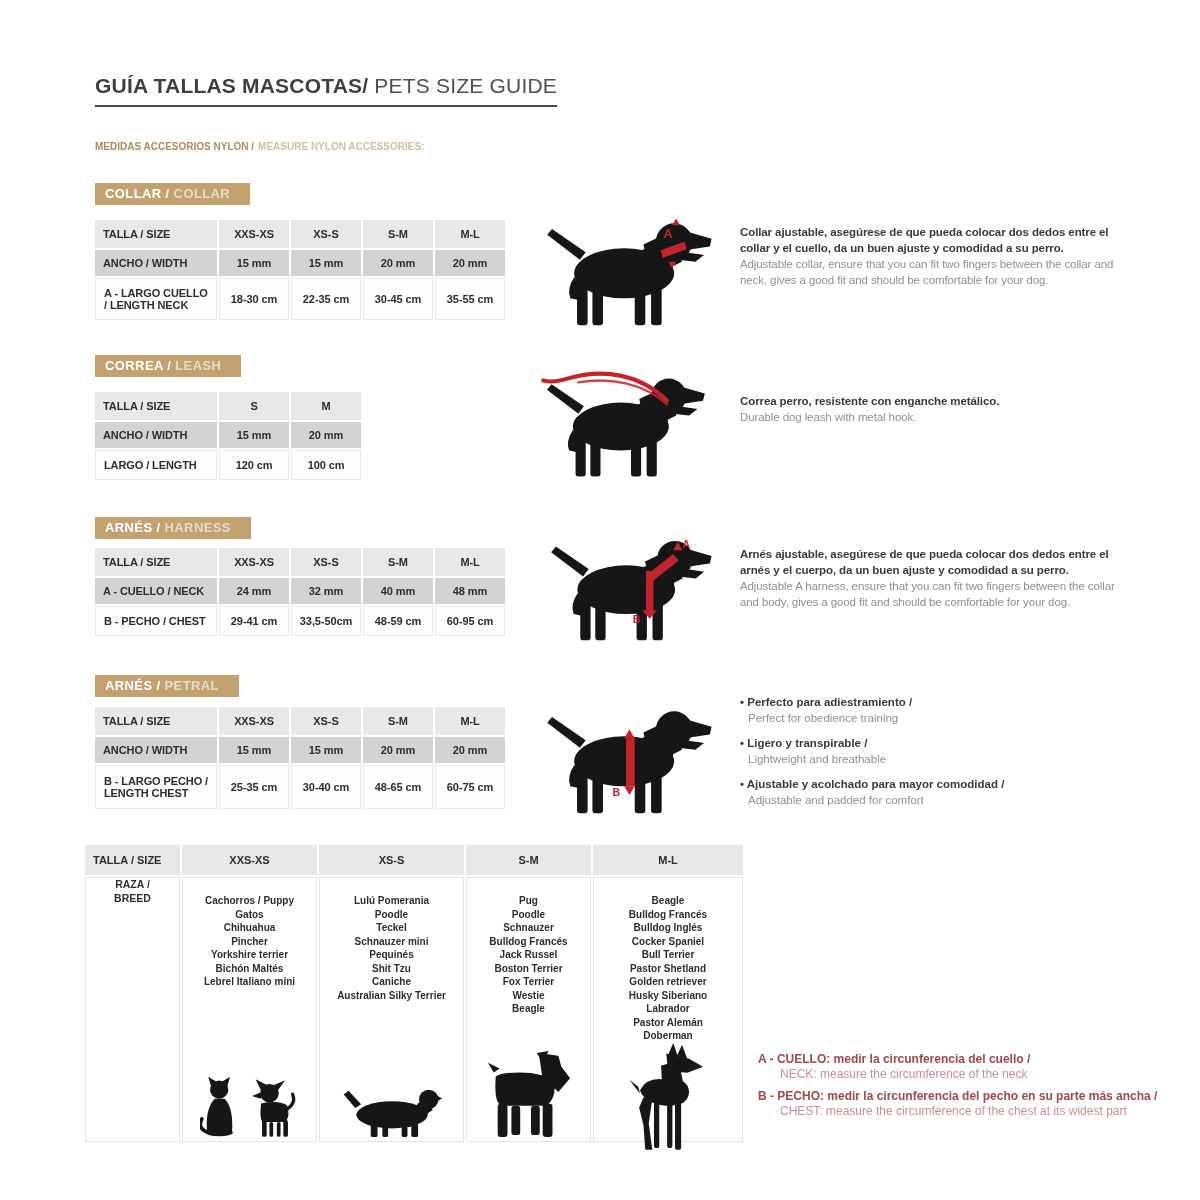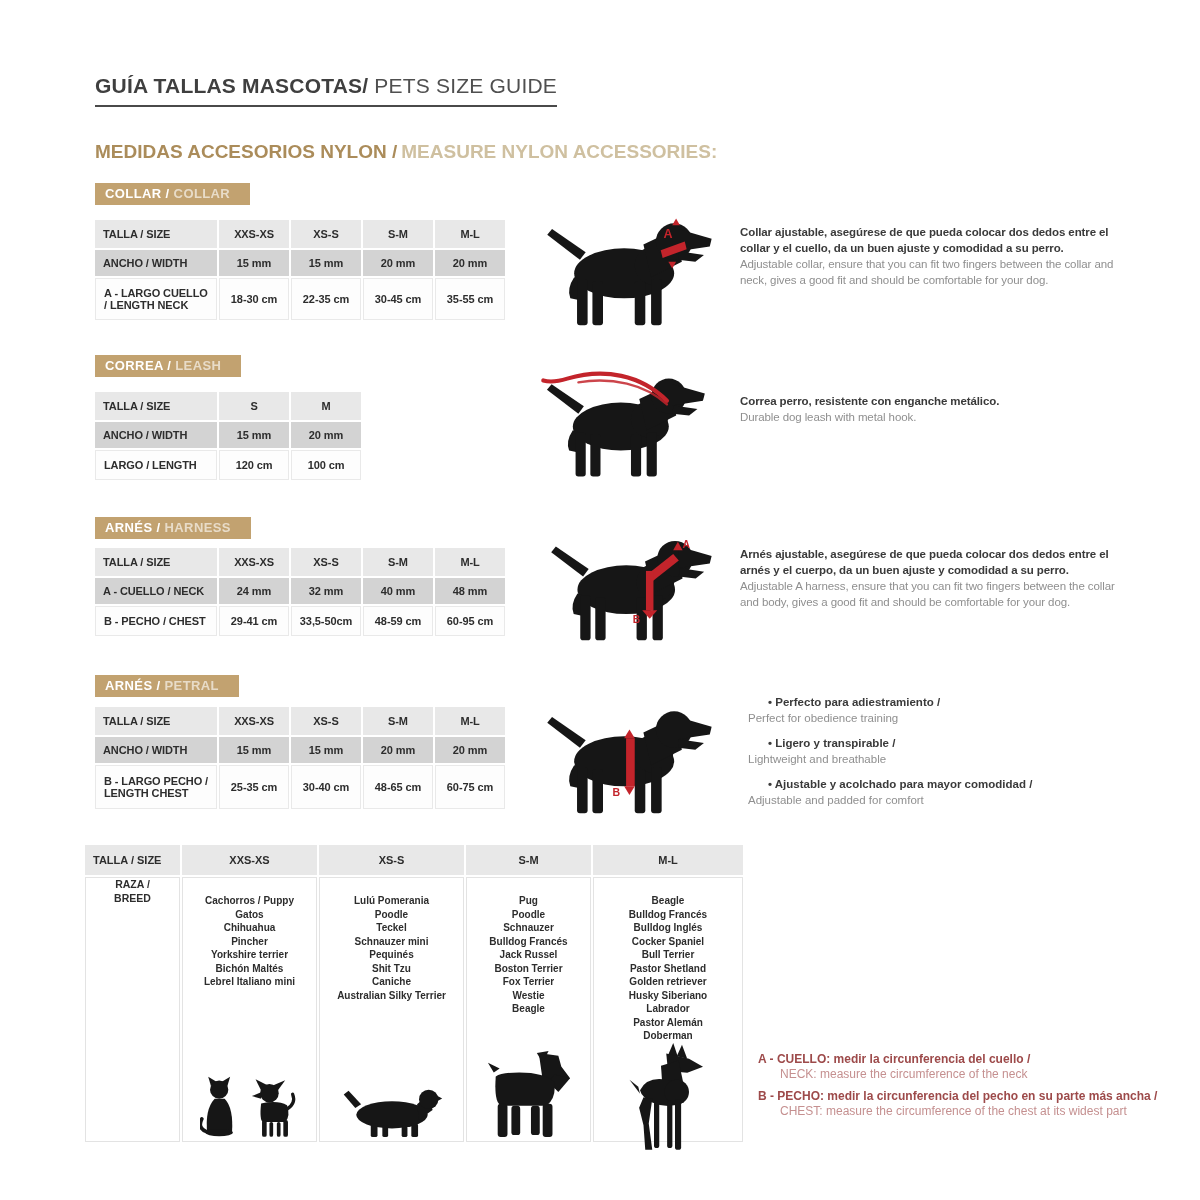--- a/index.html
+++ b/index.html
@@ -9,40 +9,40 @@
     --row-header:#e8e8e8; --row-mid:#d3d3d3;
   }
   *{box-sizing:border-box;}
   body{margin:0;background:#fff;font-family:"Liberation Sans","DejaVu Sans",sans-serif;}
   .page{position:relative;width:1200px;height:1200px;background:#fff;overflow:hidden;}
 
   .title{position:absolute;left:95px;top:74px;font-size:21px;font-weight:700;color:#3f3f3f;
          letter-spacing:.2px;border-bottom:2px solid #4a4a4a;padding-bottom:7px;white-space:nowrap;}
   .title .en{font-weight:500;color:#4f4f4f;margin-left:6px;}
 
-  .subtitle{position:absolute;left:95px;top:141px;font-size:19px;font-weight:700;color:var(--subtitle-tan);white-space:nowrap;}
+  .subtitle{position:absolute;left:95px;top:141px;font-size:10px;font-weight:700;color:var(--subtitle-tan);white-space:nowrap;}
   .subtitle .en{color:var(--subtitle-tan-light);margin-left:4px;}
 
   .badge{position:absolute;background:var(--accent-tan);color:#fff;font-size:13px;font-weight:700;
          padding:3px 20px 4px 10px;letter-spacing:.4px;white-space:nowrap;}
   .badge .en{color:rgba(255,255,255,.62);margin-left:4px;}
 
   .sizetable{position:absolute;display:grid;gap:2px;font-size:11px;font-weight:700;color:#2d2d2d;letter-spacing:-.1px;}
   .cell{display:flex;align-items:center;justify-content:center;text-align:center;padding:2px 4px;line-height:12.5px;}
   .lbl{justify-content:flex-start;text-align:left;padding-left:8px;}
   .r1{background:var(--row-header);}
   .r2{background:var(--row-mid);}
   .r3{background:#fdfdfd;border:1px solid #e9e9e9;}
 
   .desc{position:absolute;width:395px;font-size:11.5px;line-height:16px;letter-spacing:-.1px;}
   .desc .es{font-weight:700;color:var(--text-dark);}
   .desc .en{color:var(--text-gray);}
 
   .bullets{position:absolute;width:400px;font-size:11.5px;line-height:16px;}
-  .bullet-es{font-weight:700;color:var(--text-dark);margin-left:28px;}
+  .bullet-es{font-weight:700;color:var(--text-dark);}
   .bullet-es::before{content:"• ";}
   .bullet-en{color:var(--text-gray);padding-left:8px;margin-bottom:9px;}
 
   .dogfig{position:absolute;}
 
   .breedtable{position:absolute;left:85px;top:845px;display:grid;
               grid-template-columns:95px 135px 145px 125px 150px;
               grid-template-rows:30px 265px;gap:2px;font-weight:700;color:#2d2d2d;}
   .bh{background:var(--row-header);display:flex;align-items:center;justify-content:center;font-size:11px;}
   .bh.lbl{justify-content:flex-start;padding-left:8px;}

